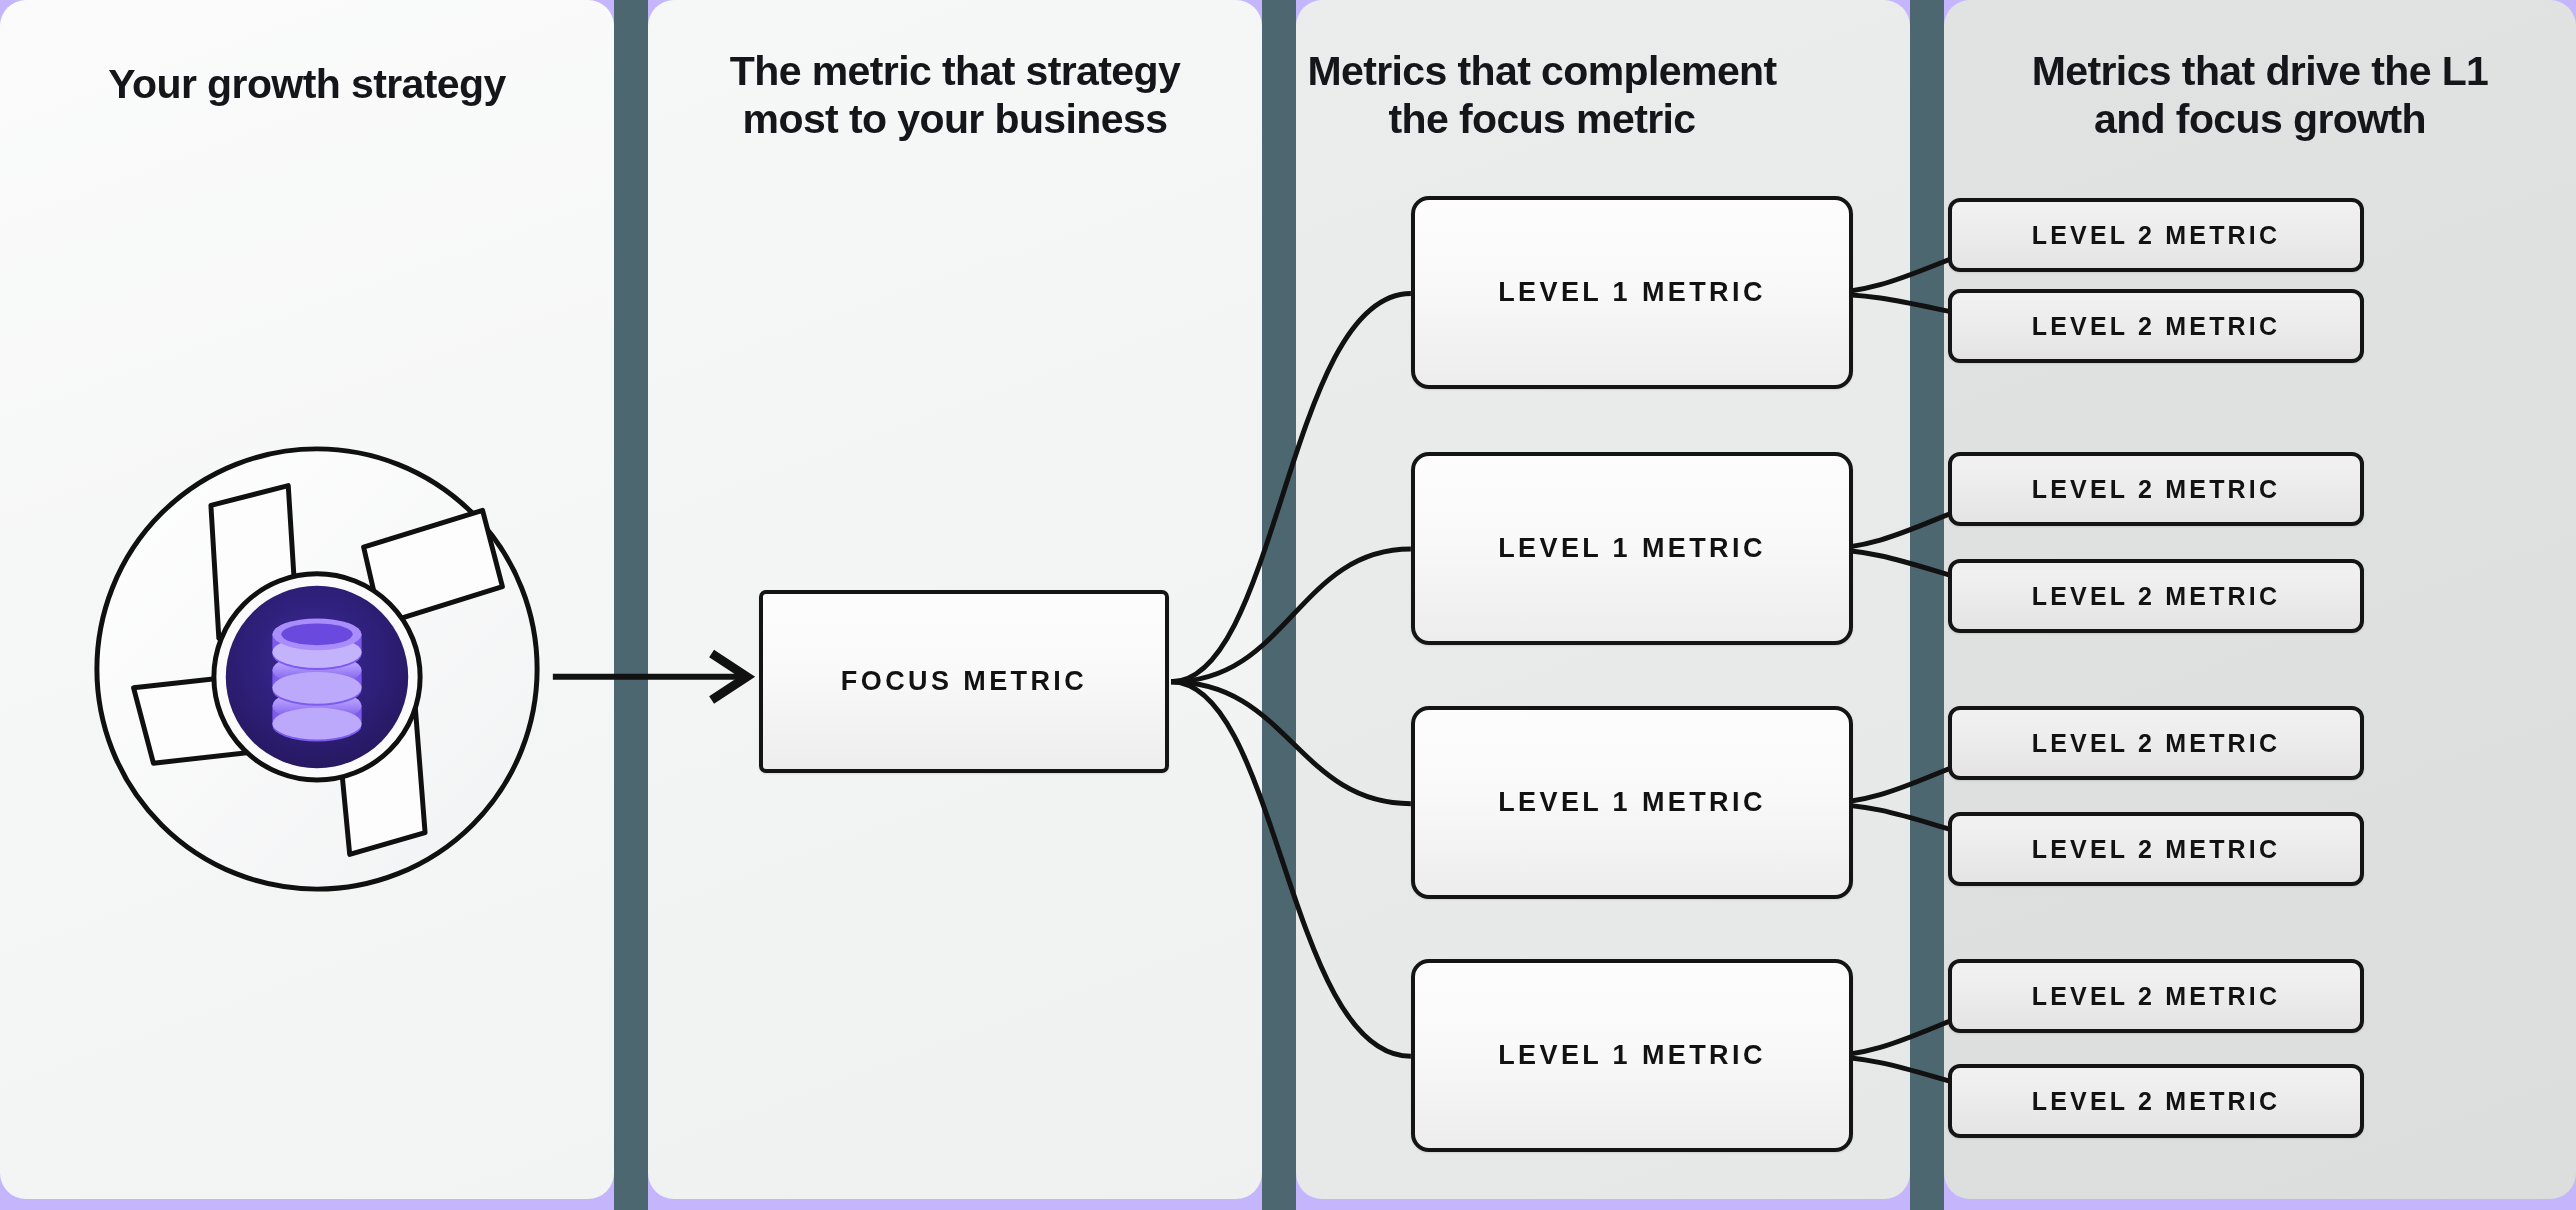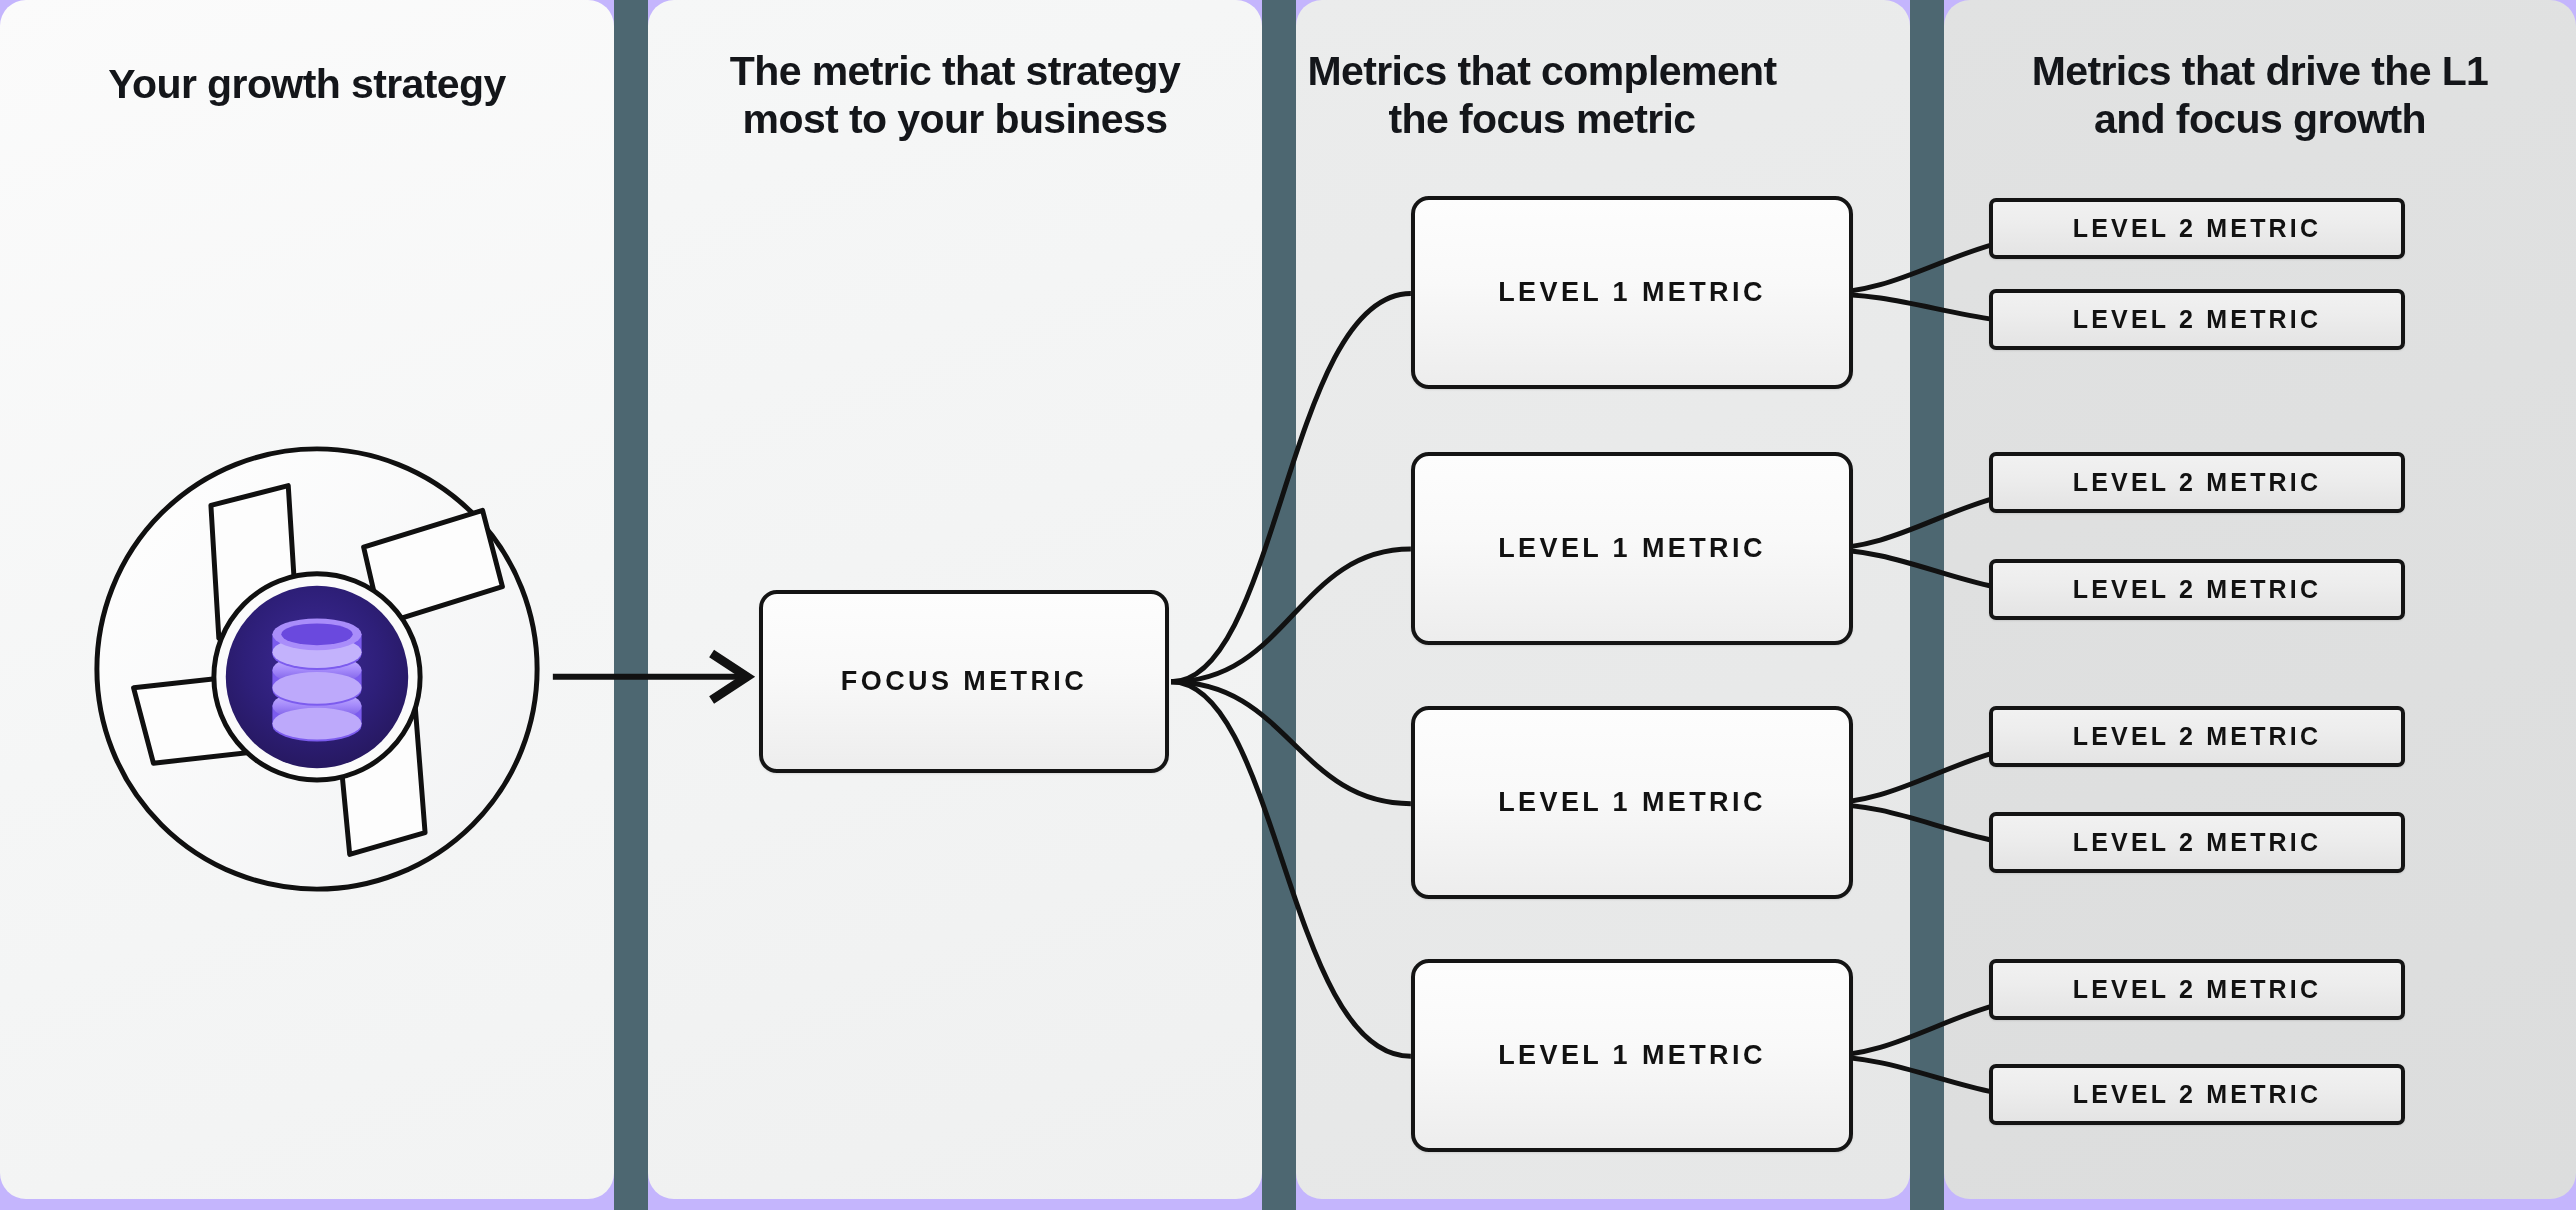--- a/index.html
+++ b/index.html
@@ -92,41 +92,41 @@
     z-index: 8;
     background: linear-gradient(180deg, #fdfdfd 0%, #f9f9f9 45%, #ededed 100%);
     box-shadow: 0 1px 2px rgba(0,0,0,0.10);
   }
   .node-focus {
     left: 759px;
     top: 590px;
     width: 410px;
     height: 183px;
     font-size: 27px;
-    border-radius: 18px;
+    border-radius: 7px;
   }
   .node-l1 {
     left: 1411px;
     width: 442px;
     height: 193px;
     font-size: 27px;
     border-radius: 18px;
   }
   .node-l1.r0 { top: 196px; }
   .node-l1.r1 { top: 452px; }
   .node-l1.r2 { top: 706px; }
   .node-l1.r3 { top: 959px; }
 
   .node-l2 {
-    left: 1989px;
+    left: 1948px;
     width: 416px;
-    height: 61px;
+    height: 74px;
     font-size: 25px;
     letter-spacing: 3.2px;
-    border-radius: 7px;
+    border-radius: 12px;
     background: linear-gradient(180deg, #f1f1f1 0%, #ededed 40%, #e4e4e4 100%);
   }
   .node-l2.a0 { top: 198px; }
   .node-l2.a1 { top: 289px; }
   .node-l2.b0 { top: 452px; }
   .node-l2.b1 { top: 559px; }
   .node-l2.c0 { top: 706px; }
   .node-l2.c1 { top: 812px; }
   .node-l2.d0 { top: 959px; }
   .node-l2.d1 { top: 1064px; }

